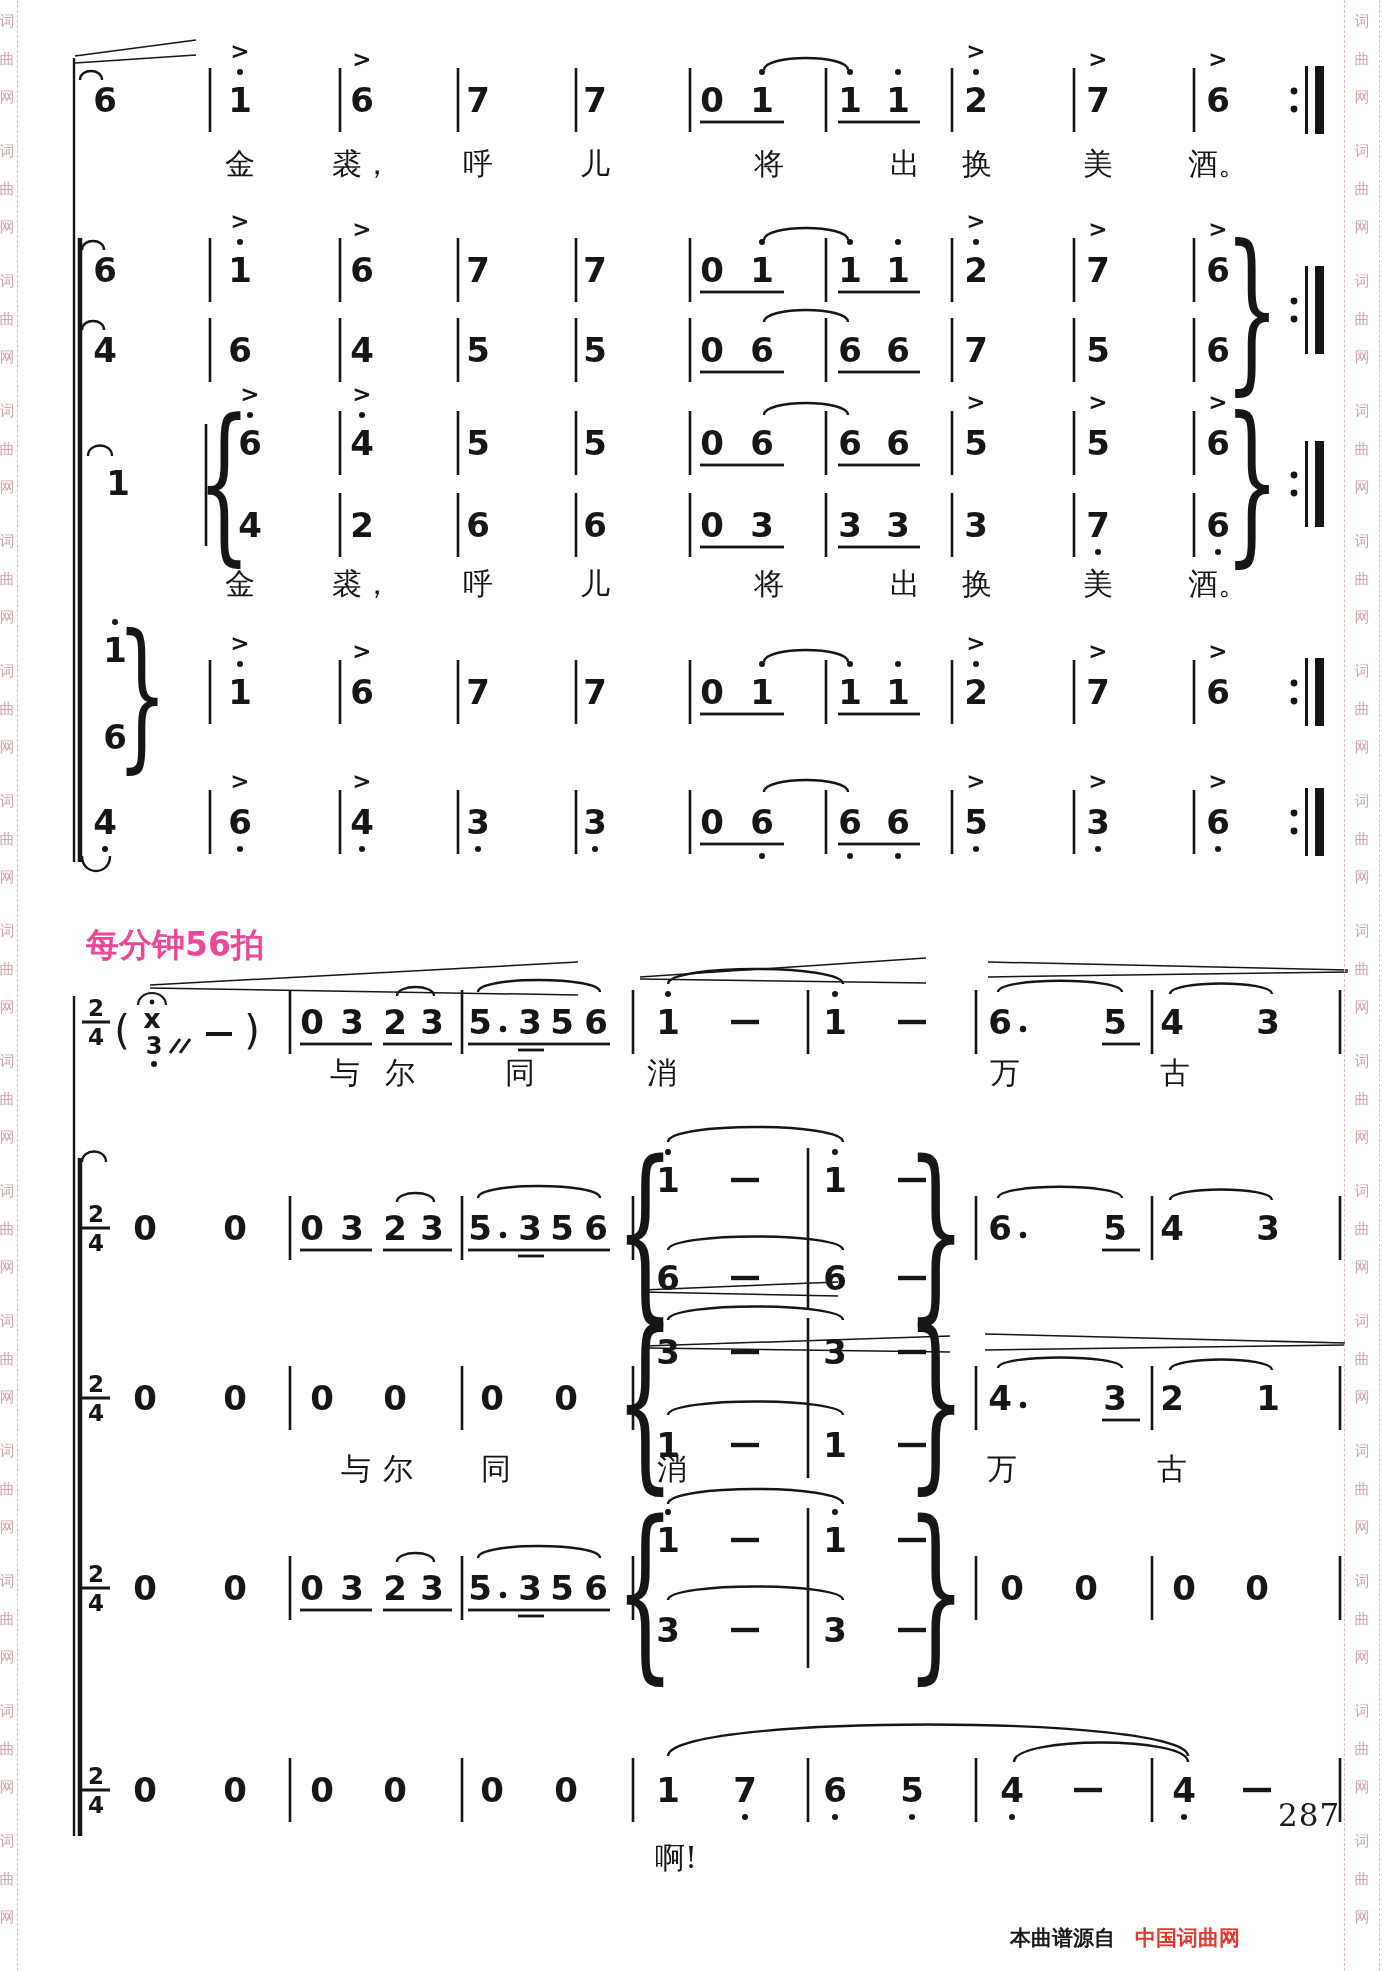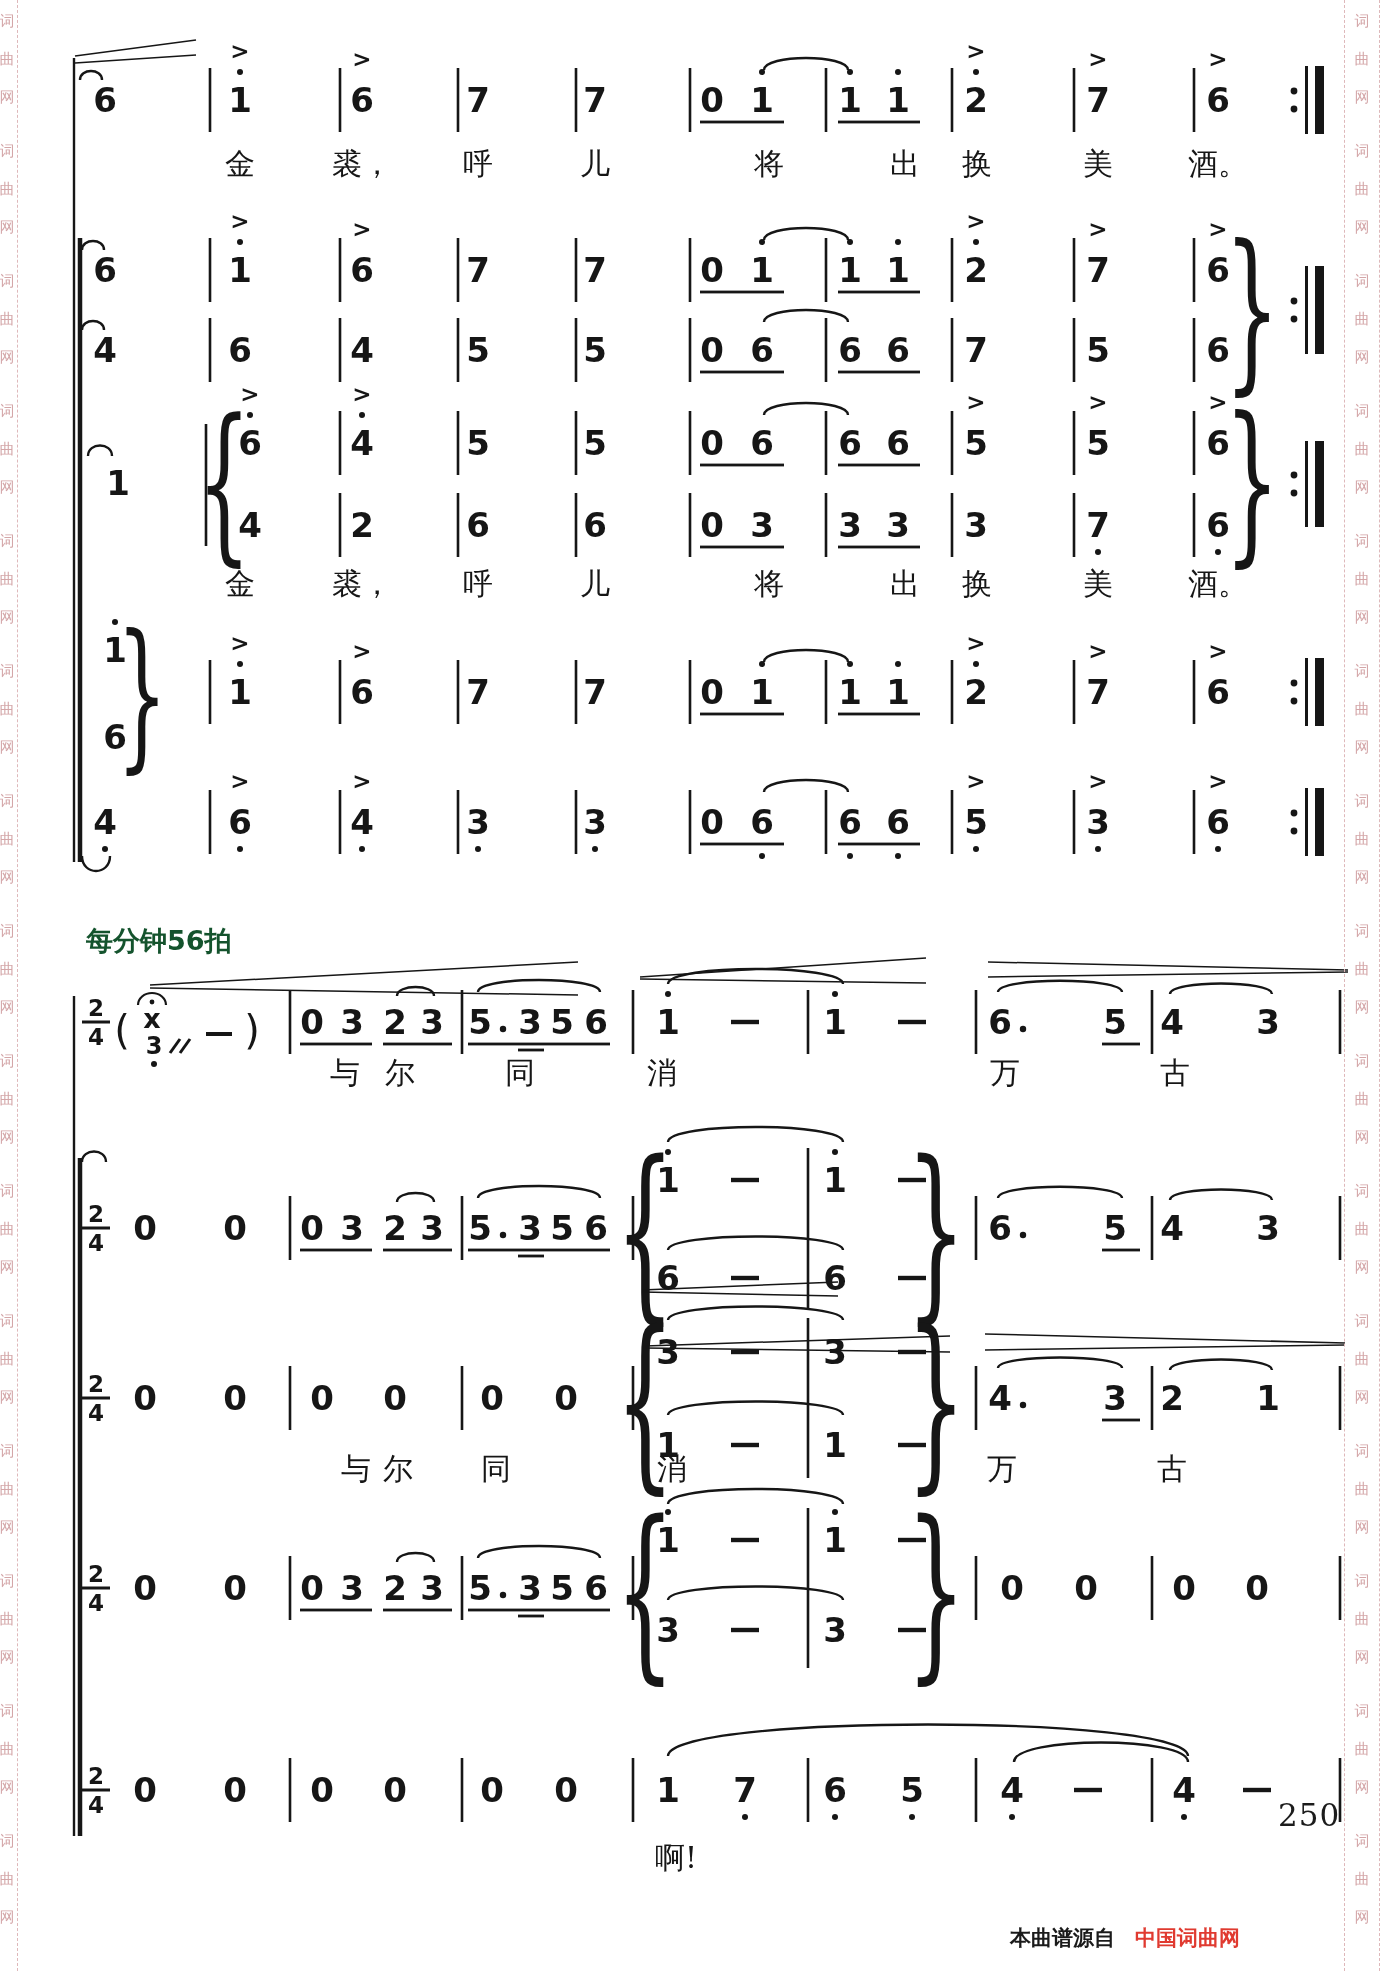--- a/index.html
+++ b/index.html
@@ -2,21 +2,21 @@
 <html><head>
 <meta charset="utf-8">
 <style>
   html,body{margin:0;padding:0;background:#888;}
   .page{position:relative;width:1383px;height:1971px;background:#ffffff;margin:0 auto;overflow:hidden;
         font-family:"DejaVu Sans","Liberation Sans",sans-serif;}
   #score{position:absolute;left:0;top:0;}
   .wm-dash{position:absolute;top:0;bottom:0;width:0;border-left:1px dashed #deb8ba;}
   .wm-char{position:absolute;width:20px;text-align:center;font-size:15px;line-height:15px;
            font-family:"DejaVu Serif","Liberation Serif",serif;}
-  .tempo{position:absolute;left:86px;top:923px;font-size:27px;font-weight:bold;color:#14532d;
+  .tempo{position:absolute;left:86px;top:923px;font-size:33px;font-weight:bold;color:#ec4899;
          font-family:"DejaVu Sans","Liberation Sans",sans-serif;}
   .pageno{position:absolute;left:1278px;top:1797px;font-size:31px;color:#1c1c1c;
           font-family:"DejaVu Serif","Liberation Serif",serif;letter-spacing:1px;}
   .footer{position:absolute;left:1010px;top:1924px;font-size:21px;font-weight:bold;color:#1a1a1a;white-space:nowrap;}
   .footer .site{color:#e03a30;margin-left:20px;}
 </style>
 </head>
 <body>
 
 <div class="page">
@@ -528,21 +528,21 @@
       <rect x="974.7" y="1758" width="2.6" height="64" fill="#161616"></rect>
       <rect x="1150.7" y="1758" width="2.6" height="64" fill="#161616"></rect>
       <rect x="1338.7" y="1758" width="2.6" height="64" fill="#161616"></rect>
       <rect x="1074" y="1787.8" width="28" height="4.4" fill="#161616"></rect>
       <rect x="1243" y="1787.8" width="28" height="4.4" fill="#161616"></rect>
       <path d="M 668 1756 C 668 1714, 1188 1714, 1188 1756" stroke="#161616" stroke-width="2.4" fill="none"></path>
       <path d="M 1014 1762 C 1014 1736, 1188 1736, 1188 1762" stroke="#161616" stroke-width="2.4" fill="none"></path>
       <text x="676" y="1857" font-size="30" text-anchor="middle" dominant-baseline="central" font-family="&quot;DejaVu Serif&quot;,&quot;Liberation Serif&quot;,serif" font-weight="normal" fill="#161616">啊!</text>
     </svg>
   <div class="tempo">每分钟56拍</div>
-  <div class="pageno">250</div>
+  <div class="pageno">287</div>
   <div class="footer">
     <span>本曲谱源自</span><span class="site">中国词曲网</span>
   </div>
   <div id="wm">
       <div class="wm-char" style="left: -3px; top: 14px; color: rgb(212, 166, 168);">词</div>
       <div class="wm-char" style="left: -3px; top: 52px; color: rgb(212, 166, 168);">曲</div>
       <div class="wm-char" style="left: -3px; top: 90px; color: rgb(212, 166, 168);">网</div>
       <div class="wm-char" style="left: -3px; top: 144px; color: rgb(212, 166, 168);">词</div>
       <div class="wm-char" style="left: -3px; top: 182px; color: rgb(212, 166, 168);">曲</div>
       <div class="wm-char" style="left: -3px; top: 220px; color: rgb(212, 166, 168);">网</div>

